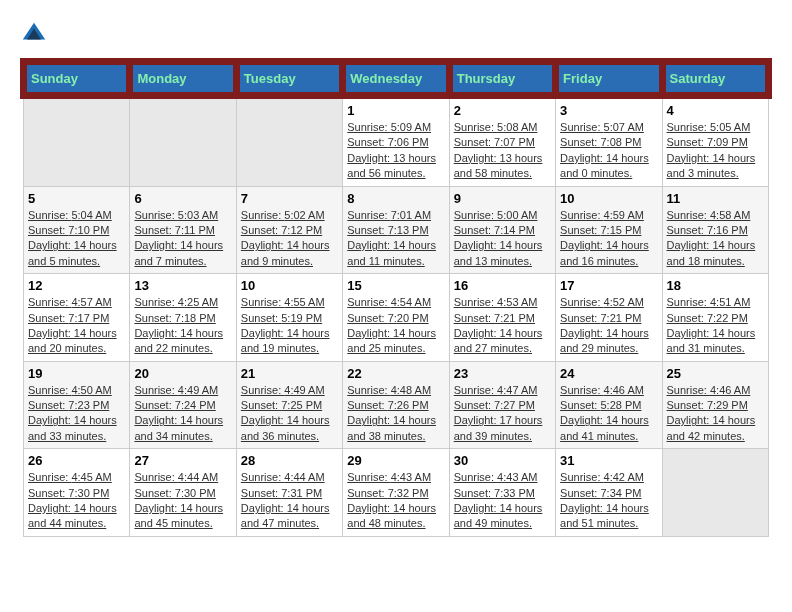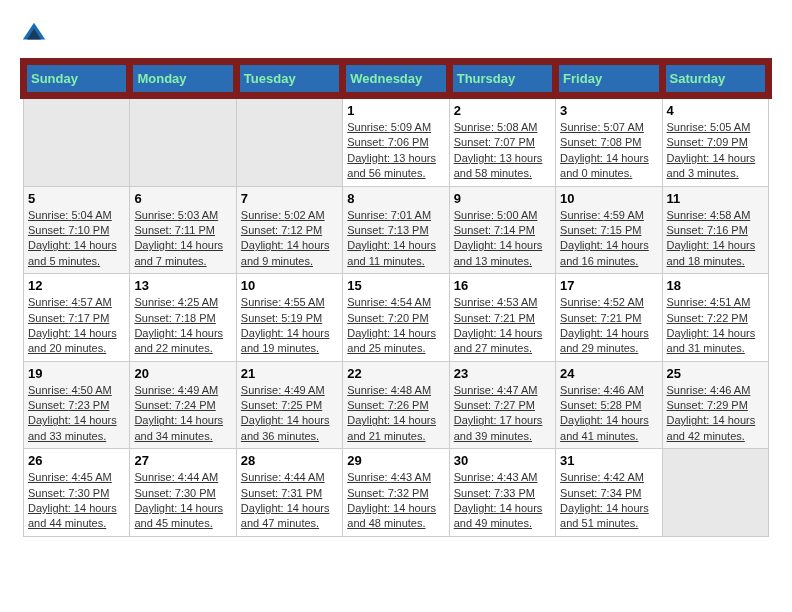--- a/index.html
+++ b/index.html
@@ -296,21 +296,21 @@
           <span>Sunrise: </span><span>4:49 AM</span><br>
           <span>Sunset: </span><span>7:25 PM</span><br>
           <span>Daylight: 14 hours and 36 minutes.</span>
         </div>
       </td>
         <td>
         <div class="day-num">22</div>
         <div class="day-info">
           <span>Sunrise: </span><span>4:48 AM</span><br>
           <span>Sunset: </span><span>7:26 PM</span><br>
-          <span>Daylight: 14 hours and 21 minutes.</span>
+          <span>Daylight: 14 hours and 38 minutes.</span>
         </div>
       </td>
         <td>
         <div class="day-num">23</div>
         <div class="day-info">
           <span>Sunrise: </span><span>4:47 AM</span><br>
           <span>Sunset: </span><span>7:27 PM</span><br>
           <span>Daylight: 17 hours and 39 minutes.</span>
         </div>
       </td>

